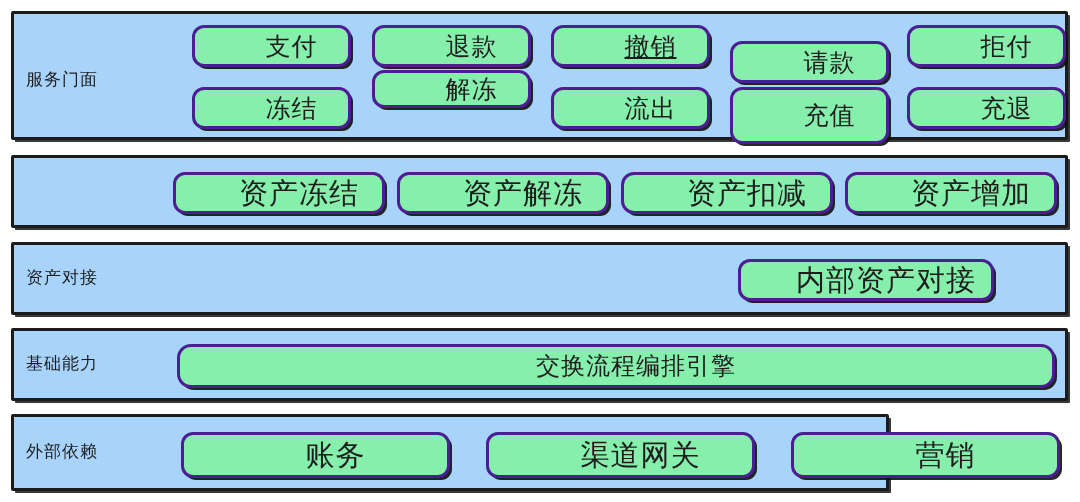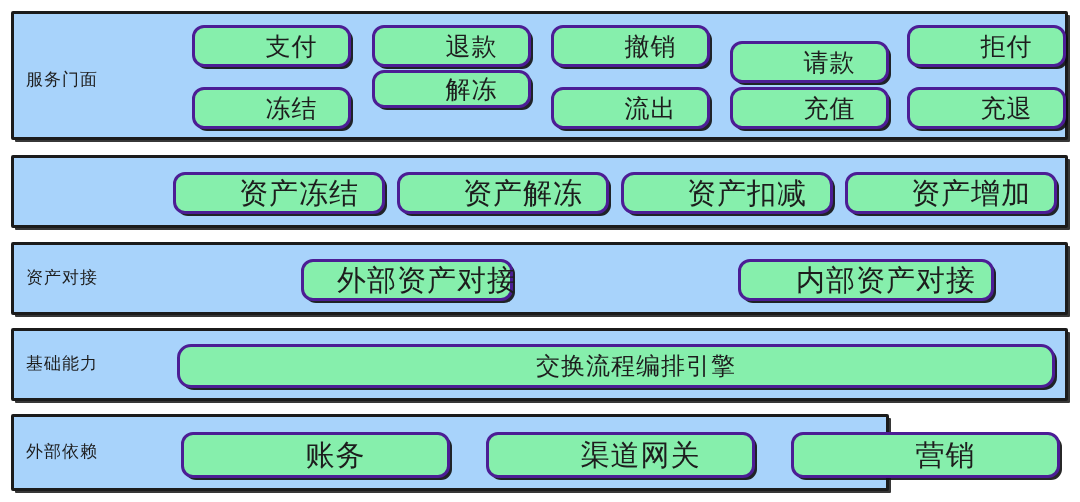--- a/index.html
+++ b/index.html
@@ -81,38 +81,37 @@
   #band-4 .band-label { top: 26px; }
 </style>
 </head>
 <body>
 
 <div id="diagram">
     <div class="band" id="band-0">
       <div class="band-label">服务门面</div>
       <div class="node" style="left: 178px; top: 11px; width: 159px; height: 42px;">支付</div>
       <div class="node" style="left: 358px; top: 11px; width: 159px; height: 42px;">退款</div>
-      <div class="node" style="left: 537px; top: 11px; width: 159px; height: 42px;">撤销</div>
+      <div class="node" style="left: 537px; top: 11px; width: 159px; height: 42px; text-decoration: underline;">撤销</div>
       <div class="node" style="left: 716px; top: 11px; width: 159px; height: 42px; margin-top: 16px;">请款</div>
       <div class="node" style="left: 893px; top: 11px; width: 159px; height: 42px;">拒付</div>
       <div class="node" style="left: 178px; top: 73px; width: 159px; height: 42px;">冻结</div>
       <div class="node" style="left: 358px; top: 56px; width: 159px; height: 38px;">解冻</div>
       <div class="node" style="left: 537px; top: 73px; width: 159px; height: 42px;">流出</div>
-      <div class="node" style="left: 716px; top: 73px; width: 159px; height: 42px;">充值</div>
+      <div class="node" style="left: 716px; top: 73px; width: 159px; height: 57px;">充值</div>
       <div class="node" style="left: 893px; top: 73px; width: 159px; height: 42px;">充退</div>
     </div>
     <div class="band" id="band-1">
       <div class="node wide" style="left: 159px; top: 14px; width: 212px; height: 42px;">资产冻结</div>
       <div class="node wide" style="left: 383px; top: 14px; width: 212px; height: 42px;">资产解冻</div>
       <div class="node wide" style="left: 607px; top: 14px; width: 212px; height: 42px; border-radius: 13px;">资产扣减</div>
       <div class="node wide" style="left: 831px; top: 14px; width: 212px; height: 42px;">资产增加</div>
     </div>
     <div class="band" id="band-2">
       <div class="band-label">资产对接</div>
-      <div class="node wide" style="left: 287px; top: 14px; width: 212px; height: 42px;">外部资产对接</div>
       <div class="node wide" style="left: 724px; top: 14px; width: 256px; height: 42px;">内部资产对接</div>
     </div>
     <div class="band" id="band-3">
       <div class="band-label">基础能力</div>
       <div class="node xwide" style="left: 163px; top: 13px; width: 878px; height: 44px;">交换流程编排引擎</div>
     </div>
     <div class="band" id="band-4">
       <div class="band-label">外部依赖</div>
       <div class="node wide" style="left: 167px; top: 15px; width: 269px; height: 46px;">账务</div>
       <div class="node wide" style="left: 472px; top: 15px; width: 269px; height: 46px;">渠道网关</div>

